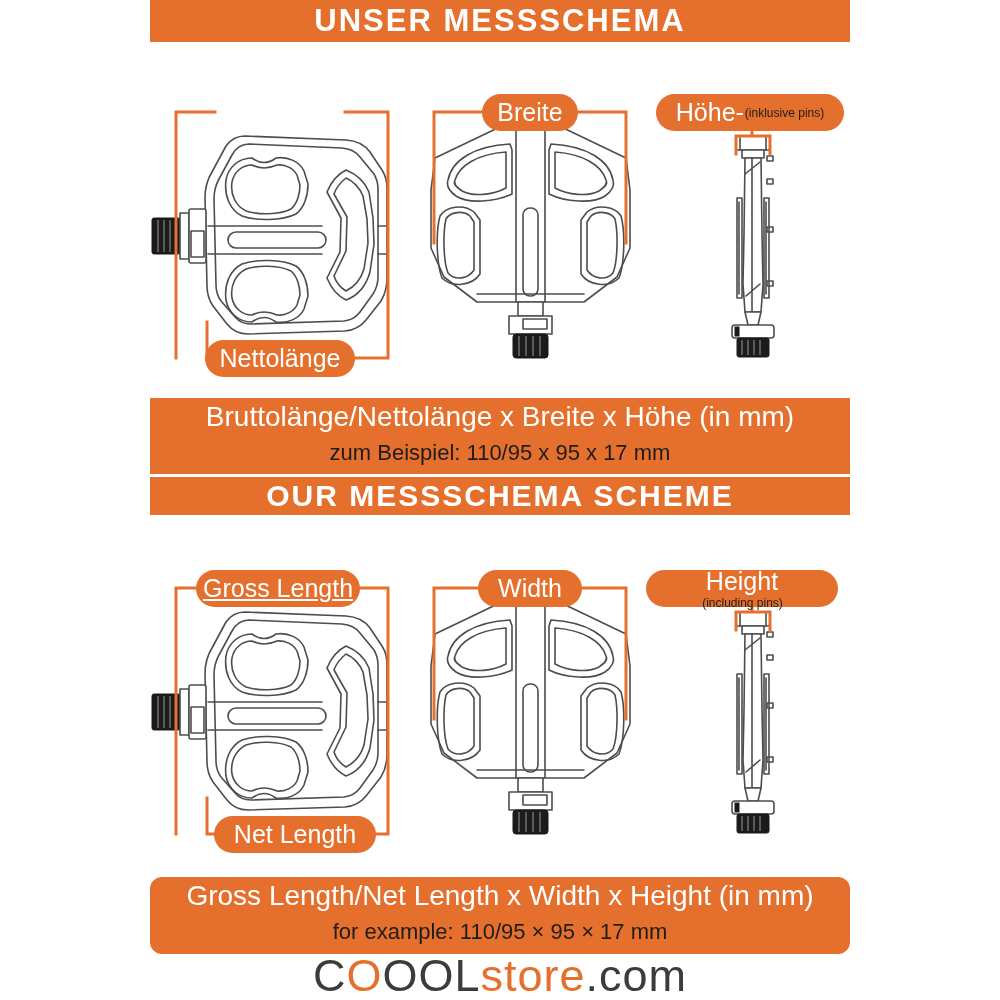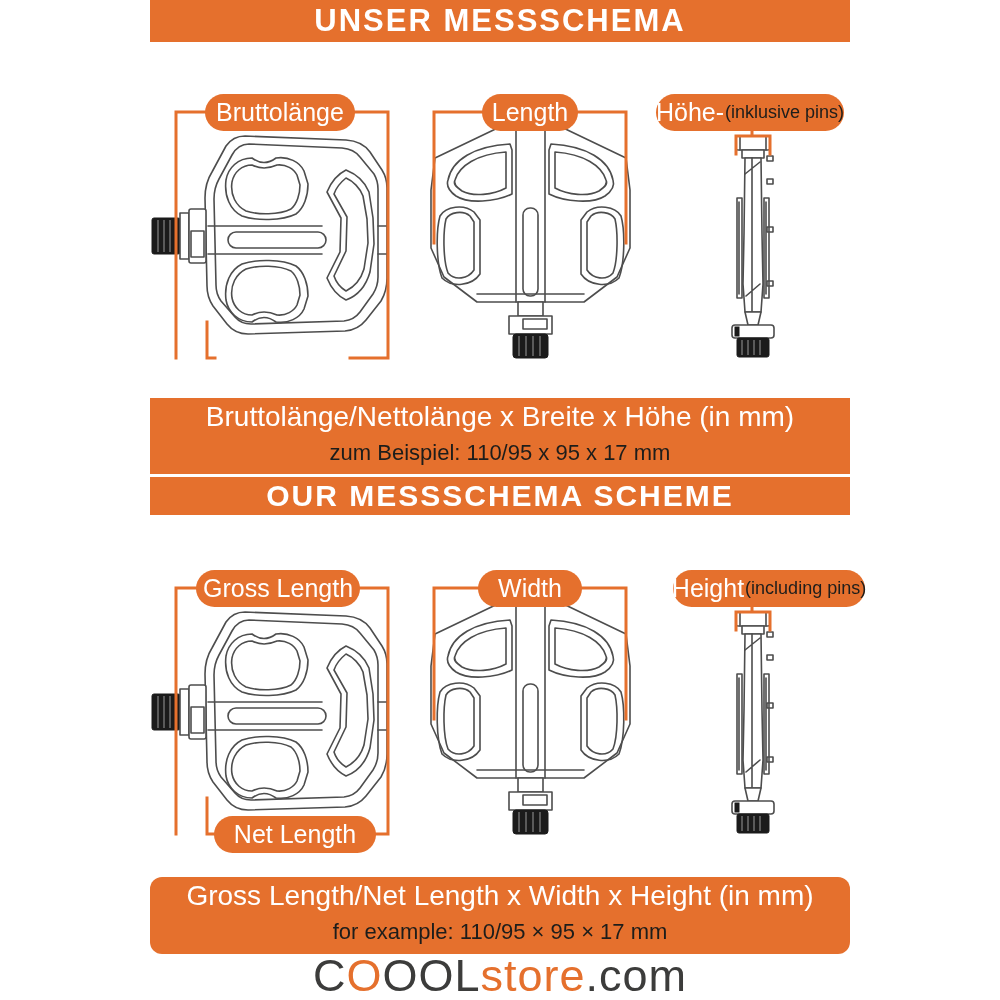--- a/index.html
+++ b/index.html
@@ -17,29 +17,29 @@
 
   .banner{position:absolute;left:150px;width:700px;background:var(--orange);color:#fff;
           display:flex;align-items:center;justify-content:center;font-weight:800;
           letter-spacing:2px;white-space:nowrap;}
   #banner-de{top:0;height:42px;font-size:31px;}
   #banner-en{top:477px;height:38px;font-size:30px;}
 
   .pill{position:absolute;height:37px;border-radius:19px;background:var(--orange);color:#fff;
         display:flex;align-items:center;justify-content:center;font-size:25px;white-space:nowrap;
         box-sizing:border-box;z-index:3;}
-  .pill .note{color:var(--dark);font-size:18px;padding-left:1px;}
+  .pill .note{color:var(--dark);font-size:12px;padding-left:1px;}
   #pill-brutto{left:205px;top:94px;width:150px;}
   #pill-netto{left:205px;top:340px;width:150px;}
   #pill-breite{left:482px;top:94px;width:96px;}
   #pill-hoehe{left:656px;top:94px;width:188px;}
-  #pill-gross{left:196px;top:570px;width:164px;}
+  #pill-gross{left:196px;top:570px;width:164px;text-decoration:underline;}
   #pill-net{left:214px;top:816px;width:162px;}
   #pill-width{left:478px;top:570px;width:104px;}
-  #pill-height{left:673px;top:570px;width:192px;}
+  #pill-height{left:646px;top:570px;width:192px;flex-direction:column;}
 
   .mbox{position:absolute;left:150px;width:700px;background:var(--orange);
         display:flex;flex-direction:column;align-items:center;justify-content:flex-start;}
   #box-de{top:398px;height:76px;}
   #box-en{top:877px;height:77px;border-radius:12px;}
   .mbox .formula{color:#fff;font-size:28px;line-height:38px;white-space:nowrap;}
   .mbox .example{color:var(--dark);font-size:22px;line-height:33px;white-space:nowrap;}
 
   .logo{position:absolute;left:0;top:950px;width:1000px;text-align:center;
         font-size:45px;letter-spacing:1px;color:var(--logo_gray);white-space:nowrap;}
@@ -119,26 +119,26 @@
         <path class="bracket" d="M752,121 V136 M736,154 V136 H770 V154"></path>
       </g>
     </defs>
 
     <use href="#scheme"></use>
     <use href="#scheme" transform="translate(0,476)"></use>
   </svg>
 
   <div class="banner" id="banner-de">UNSER MESSSCHEMA</div>
 
-  <div class="pill" id="pill-brutto">Bruttolänge</div>
-  <div class="pill" id="pill-breite">Length</div>
+  <div class="pill" id="pill-breite">Breite</div>
   <div class="pill" id="pill-hoehe">
     <span>Höhe-</span>
     <span class="note">(inklusive pins)</span>
   </div>
+  <div class="pill" id="pill-netto">Nettolänge</div>
 
   <div class="mbox" id="box-de">
     <div class="formula">Bruttolänge/Nettolänge x Breite x Höhe (in mm)</div>
     <div class="example">zum Beispiel: 110/95 x 95 x 17 mm</div>
   </div>
 
   <div class="banner" id="banner-en">OUR MESSSCHEMA SCHEME</div>
 
   <div class="pill" id="pill-gross">Gross Length</div>
   <div class="pill" id="pill-width">Width</div>

